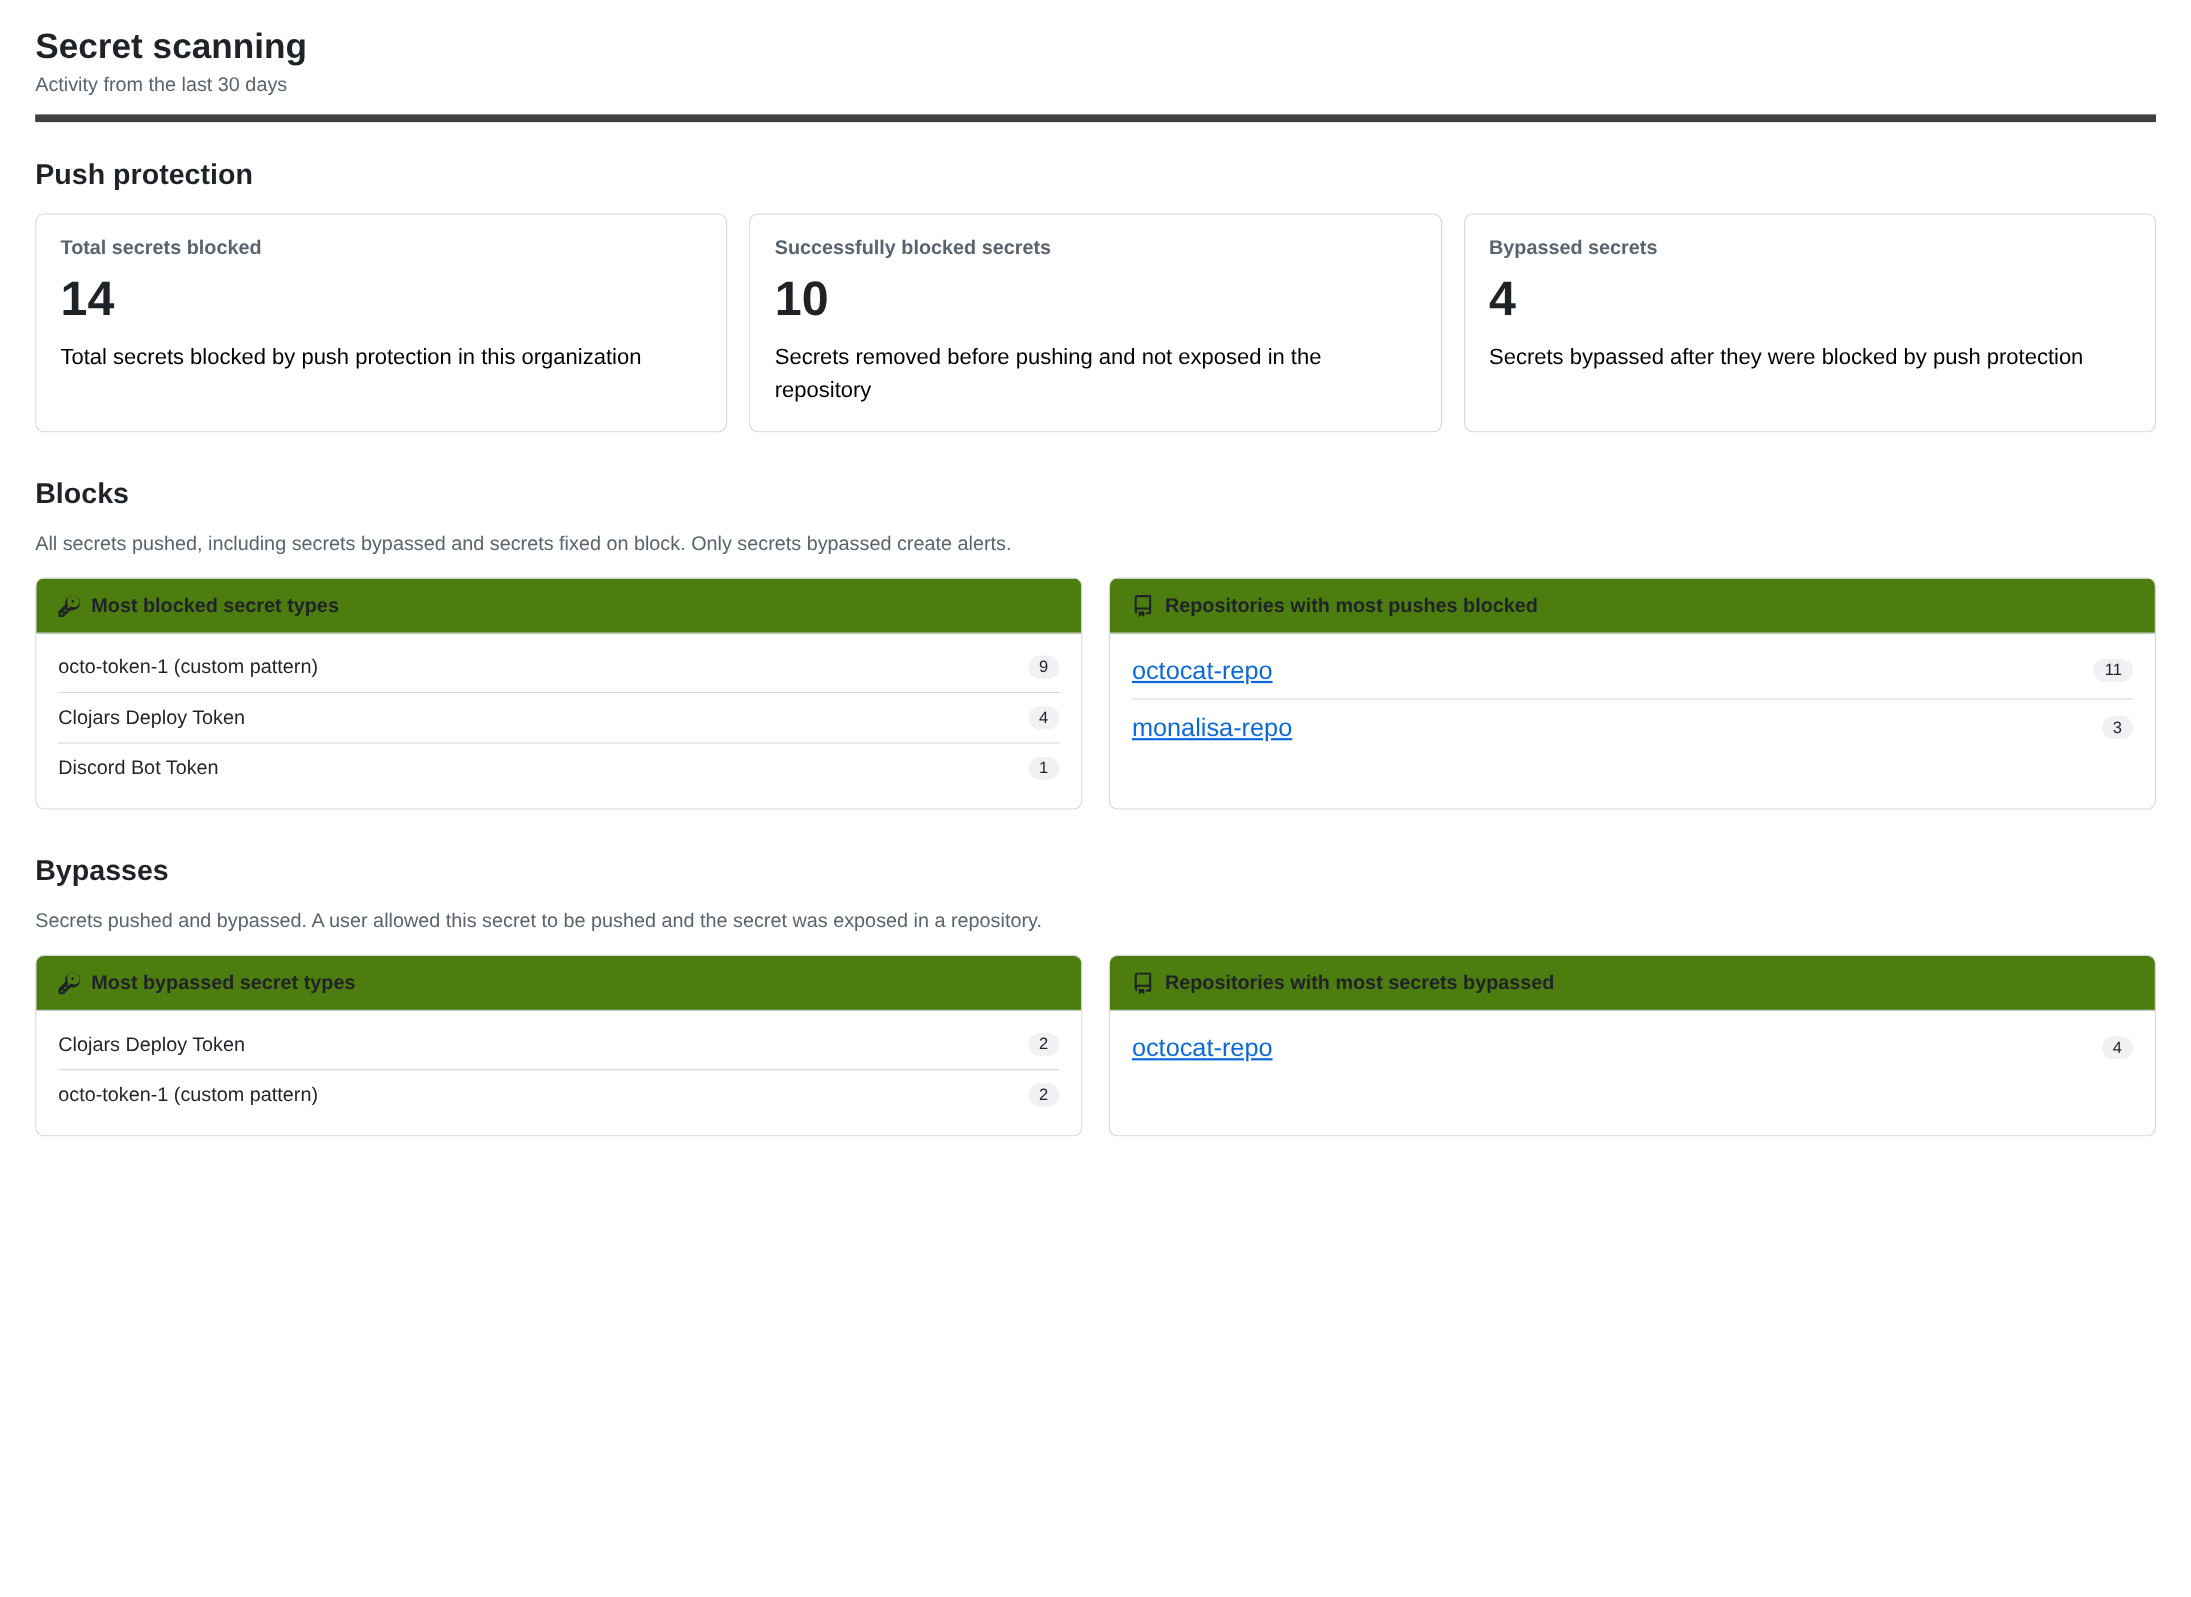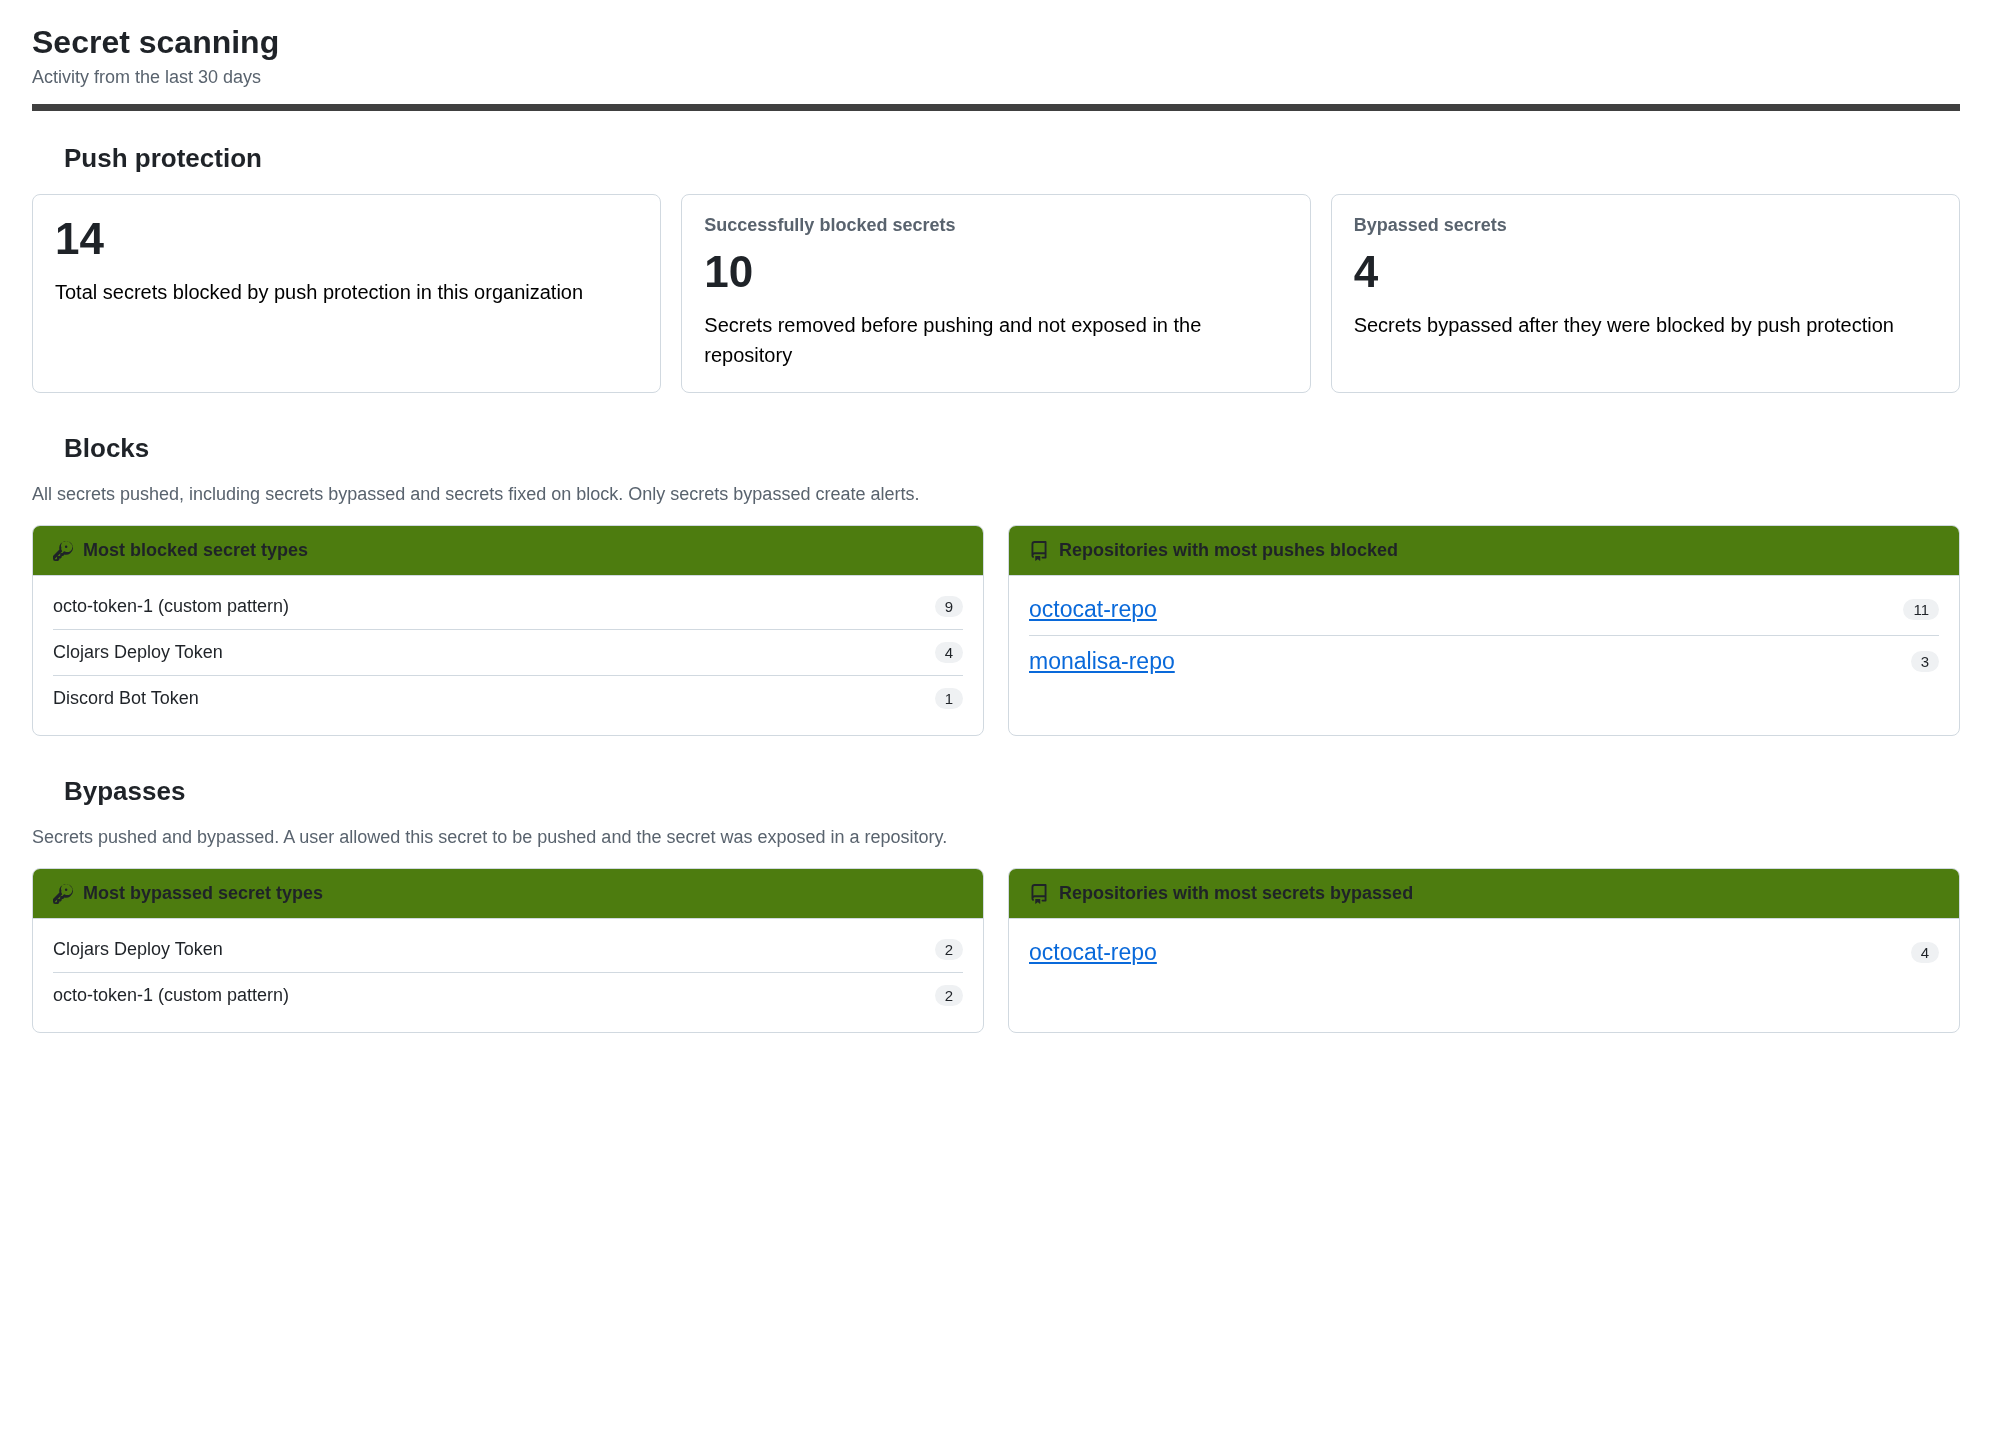--- a/index.html
+++ b/index.html
@@ -23,21 +23,20 @@
     }
     .page-subtitle {
       font-size: 18px;
       color: #59636e;
     }
     .section-title {
       font-size: 26px;
       font-weight: 600;
       color: #1f2328;
       margin-bottom: 20px;
-      margin-left: 32px;
     }
     .section-desc {
       font-size: 18px;
       color: #59636e;
       margin-bottom: 20px;
     }
     .stats-row {
       display: grid;
       grid-template-columns: repeat(3, 1fr);
       gap: 20px;
@@ -133,20 +132,21 @@
 
 <div class="page-header">
   <h1 class="page-title">Secret scanning</h1>
   <div class="page-subtitle">Activity from the last 30 days</div>
 </div>
 
 <h2 class="section-title">Push protection</h2>
 <div class="stats-row">
 
   <div class="stat-card">
+    <div class="stat-label">Total secrets blocked</div>
     <div class="stat-value">14</div>
     <div class="stat-desc">Total secrets blocked by push protection in this organization</div>
   </div>
 
   <div class="stat-card">
     <div class="stat-label">Successfully blocked secrets</div>
     <div class="stat-value">10</div>
     <div class="stat-desc">Secrets removed before pushing and not exposed in the repository</div>
   </div>
 

